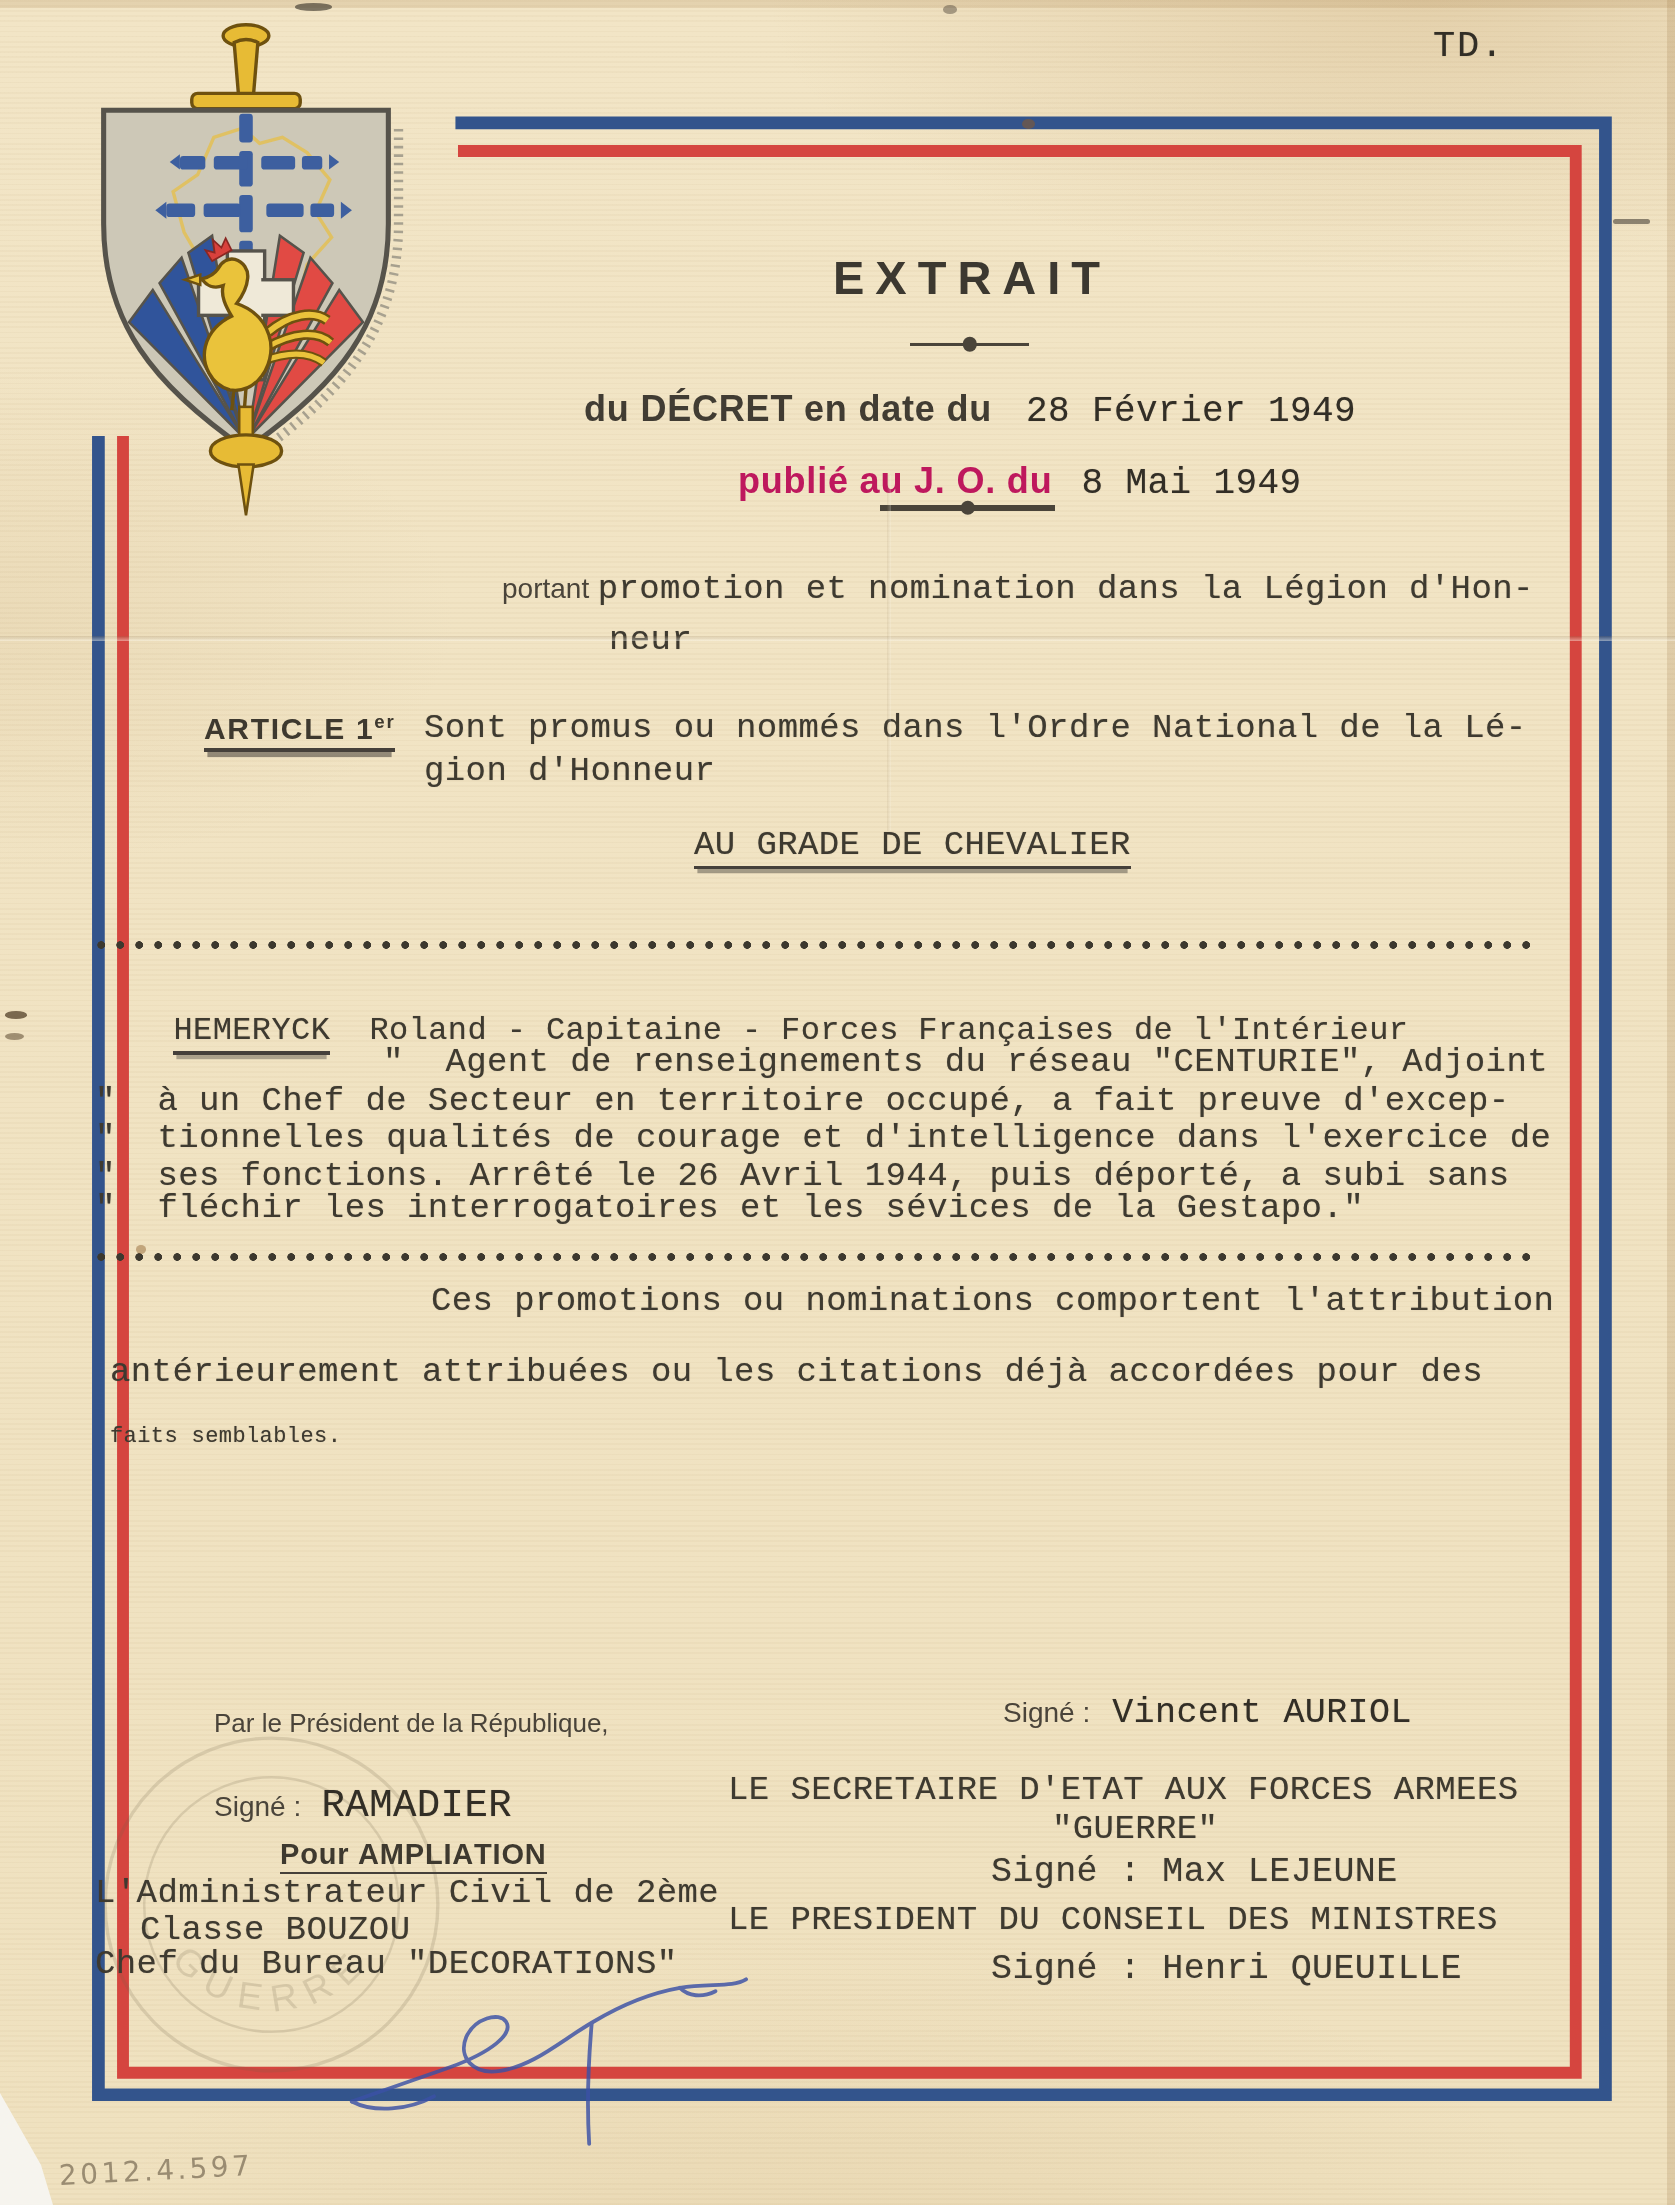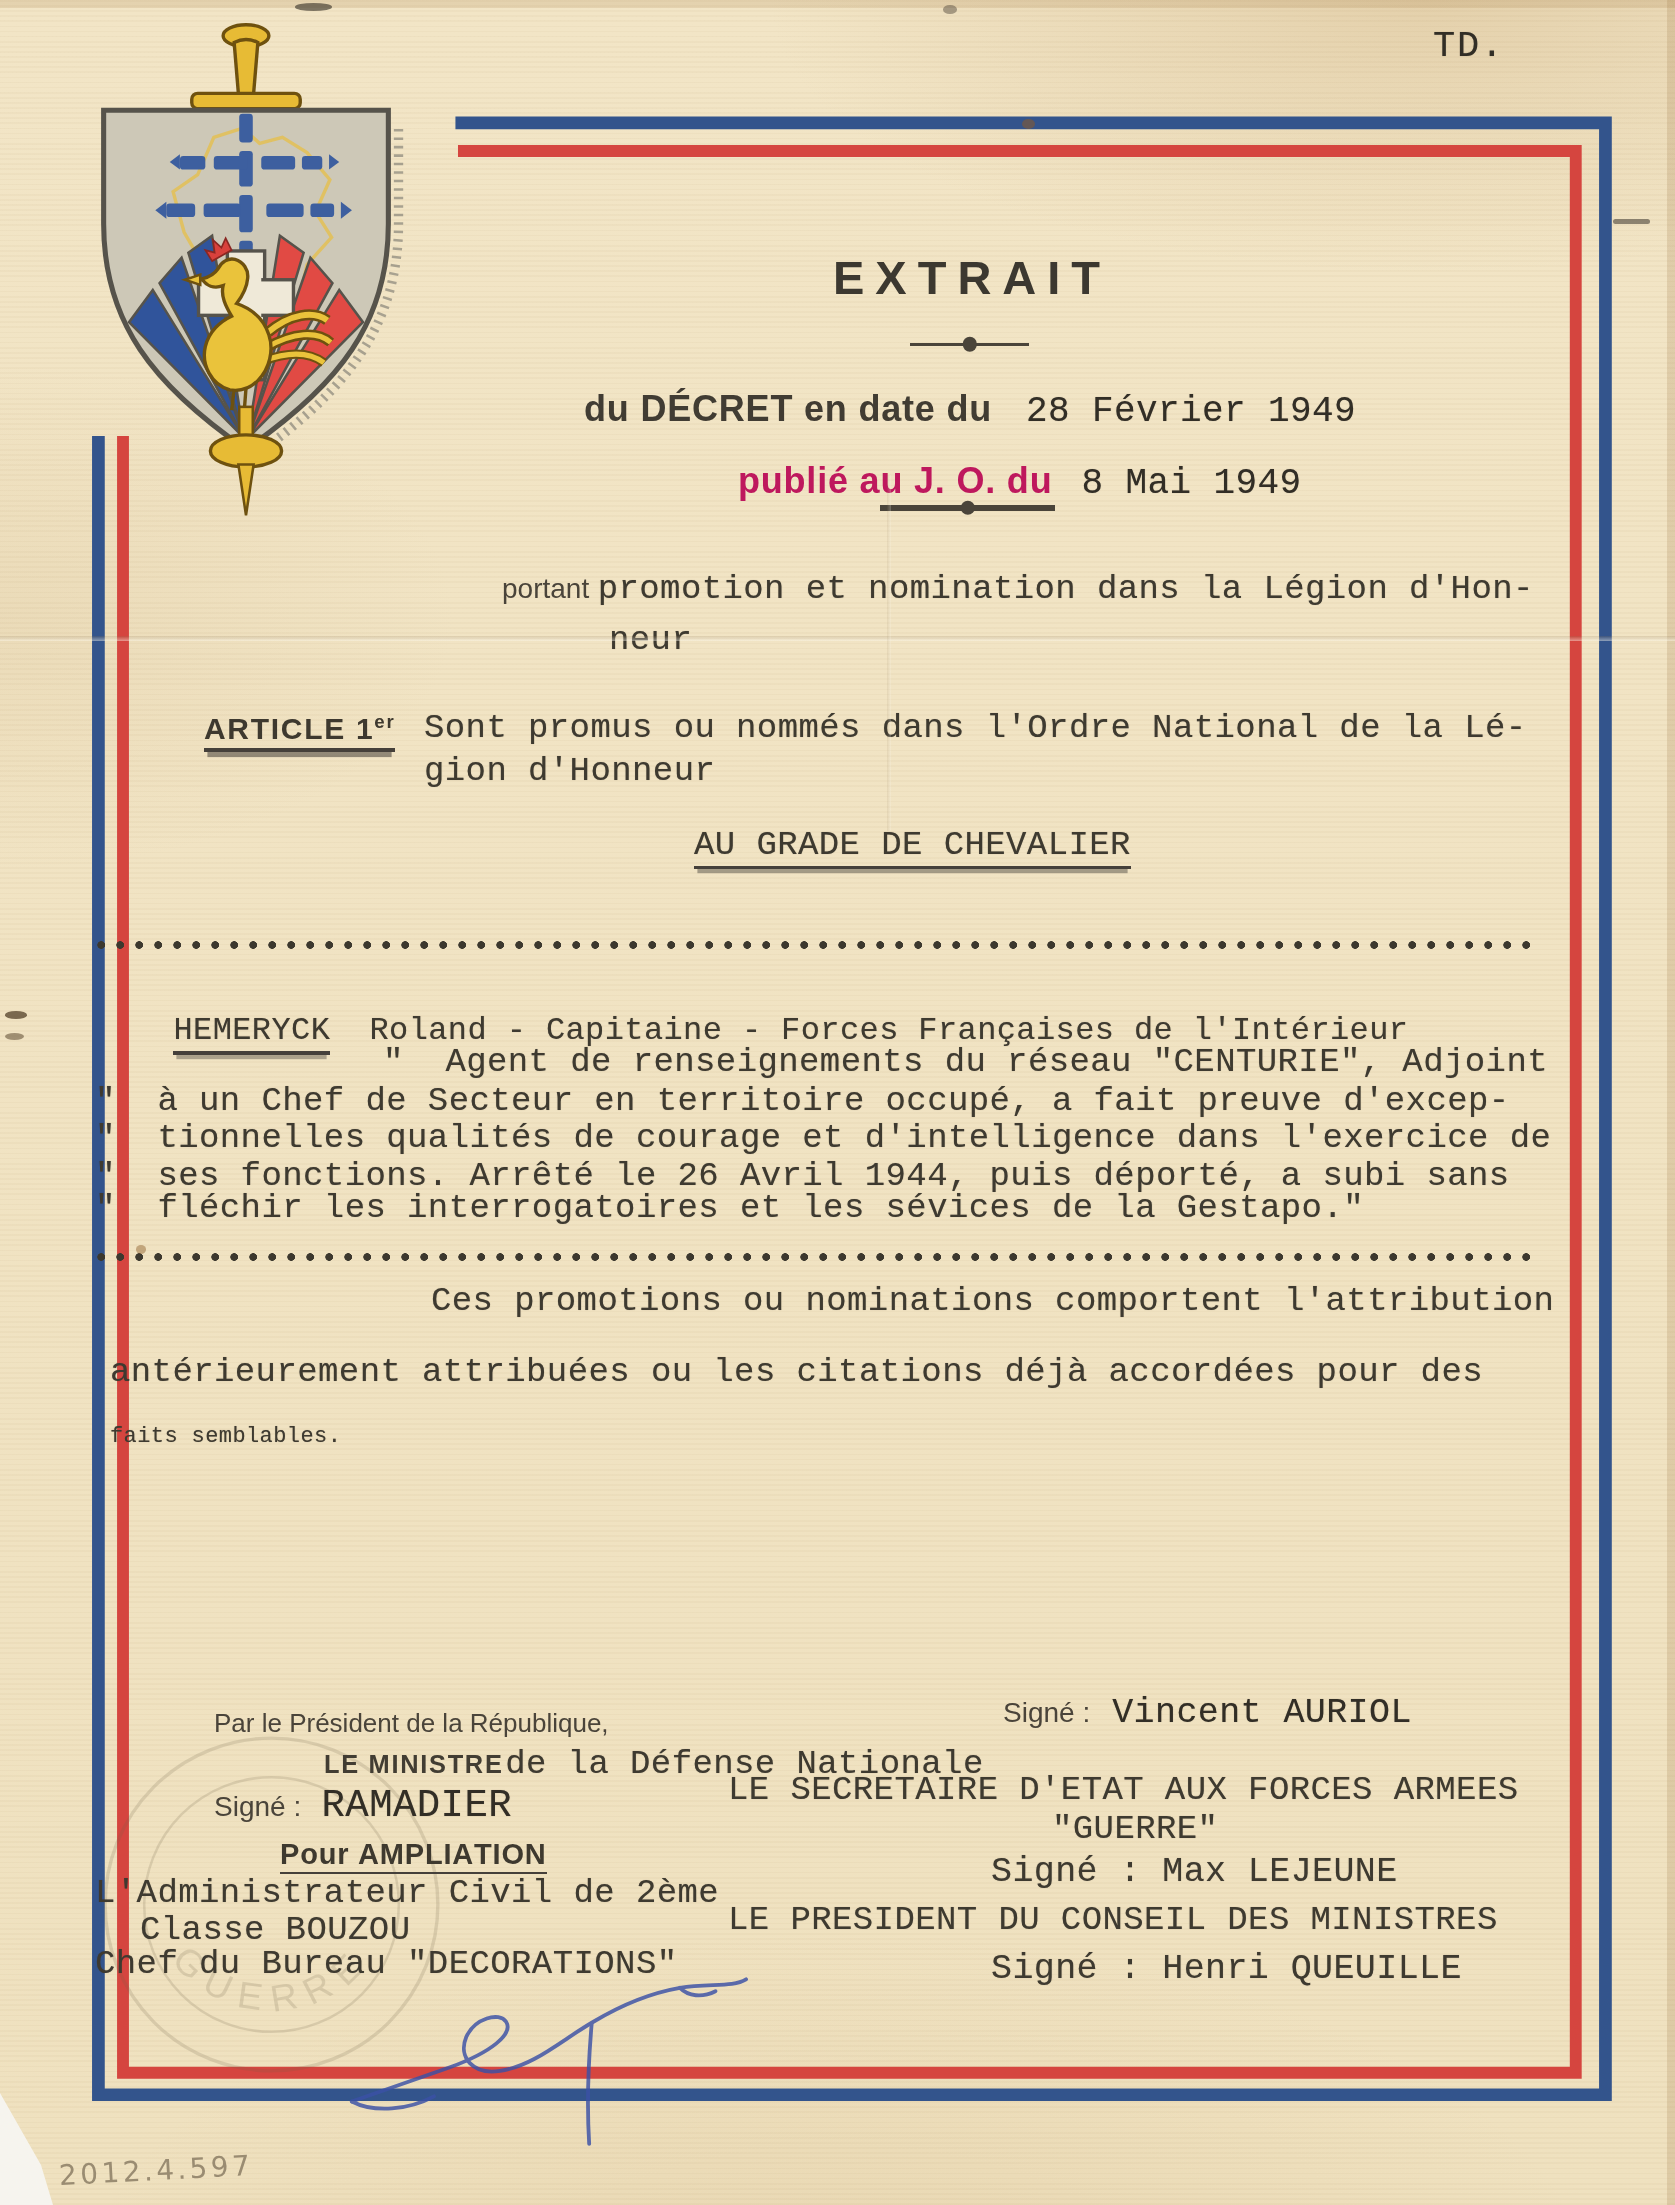--- a/index.html
+++ b/index.html
@@ -171,24 +171,20 @@
     <span class="printed" style="font-size:28px;color:#4a443a;">Signé :</span>
     <span class="tw tw-dark" style="font-size:35px;margin-left:22px;">Vincent AURIOL</span>
   </div>
   <div class="abs tw" style="left:728px;top:1773px;font-size:34px;">LE SECRETAIRE D'ETAT AUX FORCES ARMEES</div>
   <div class="abs tw" style="left:1052px;top:1812px;font-size:34px;">"GUERRE"</div>
   <div class="abs tw" style="left:991px;top:1854px;font-size:35px;">Signé : Max LEJEUNE</div>
   <div class="abs tw" style="left:728px;top:1903px;font-size:34px;">LE PRESIDENT DU CONSEIL DES MINISTRES</div>
   <div class="abs tw" style="left:991px;top:1951px;font-size:35px;">Signé : Henri QUEUILLE</div>
 
   <div class="abs printed" style="left:214px;top:1710px;font-size:26px;color:#4a443a;">Par le Président de la République,</div>
-  <div class="abs row" style="left:324px;top:1747px;">
-    <span class="printed b" style="font-size:25.4px;letter-spacing:1.7px;color:#423d33;">LE MINISTRE</span>
-    <span class="tw" style="font-size:34px;margin-left:1.7px;">de la Défense Nationale</span>
-  </div>
   <div class="abs row" style="left:214px;top:1786px;">
     <span class="printed" style="font-size:28px;color:#4a443a;">Signé :</span>
     <span class="tw tw-dark" style="font-size:39px;margin-left:20.4px;">RAMADIER</span>
   </div>
   <div class="abs printed b u-single" style="left:280px;top:1839px;font-size:29px;letter-spacing:0.8px;color:#3e392f;border-bottom-width:2.5px;">Pour AMPLIATION</div>
   <div class="abs tw" style="left:95px;top:1876px;font-size:34px;">L'Administrateur Civil de 2ème</div>
   <div class="abs tw" style="left:140px;top:1913px;font-size:34px;">Classe BOUZOU</div>
   <div class="abs tw" style="left:95px;top:1947px;font-size:34px;">Chef du Bureau "DECORATIONS"</div>
 
   <svg style="position:absolute;left:339px;top:1959px;width:441px;height:195px;" viewBox="0 0 520 230">

